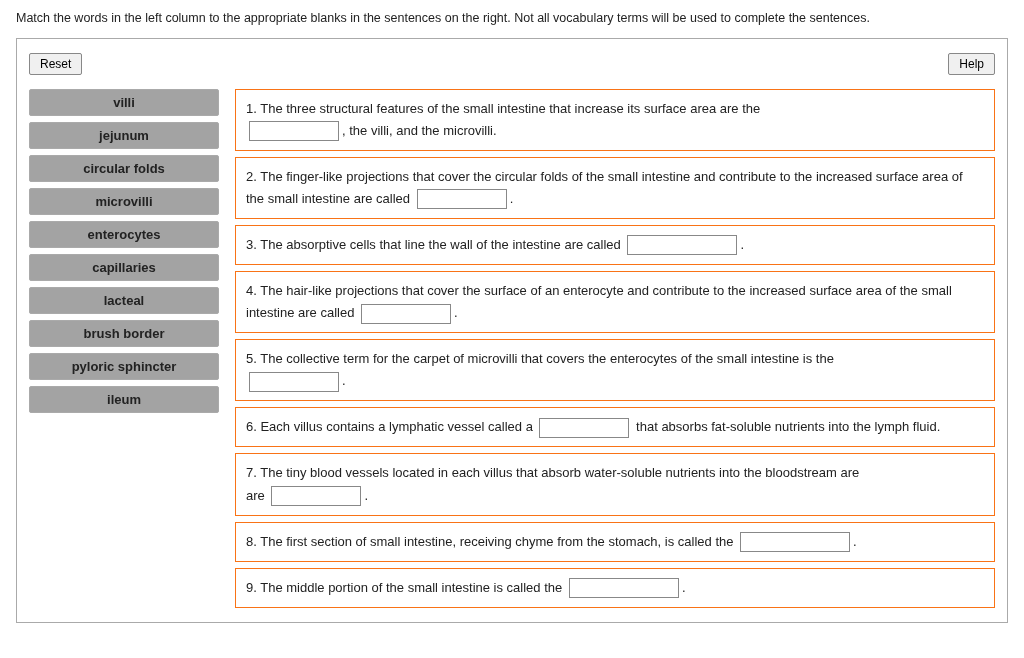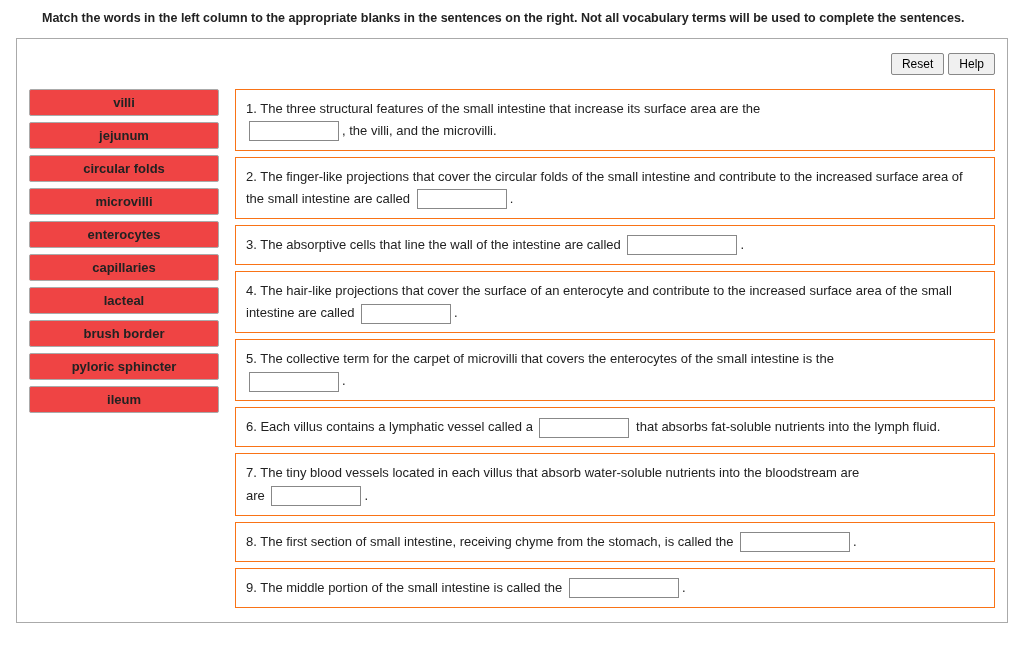--- a/index.html
+++ b/index.html
@@ -7,33 +7,32 @@
       font-family: Arial, sans-serif;
       font-size: 13px;
       background: #fff;
       color: #222;
     }
     .outer {
       padding: 10px 16px 16px 16px;
     }
     .instructions {
       font-size: 12.5px;
-      font-weight: bold;
+      font-weight: normal;
       margin-bottom: 10px;
       line-height: 1.4;
-      margin-left: 26px;
     }
     .main-border {
       border: 1px solid #aaa;
       padding: 14px 12px 14px 12px;
       position: relative;
     }
     .top-bar {
       display: flex;
-      justify-content: flex-end;
+      justify-content: space-between;
       margin-bottom: 14px;
       gap: 4px;
     }
     .btn {
       border: 1px solid #888;
       background: #f0f0f0;
       padding: 3px 10px;
       font-size: 12px;
       cursor: pointer;
       border-radius: 2px;
@@ -43,21 +42,21 @@
       gap: 16px;
     }
     .left-col {
       width: 190px;
       flex-shrink: 0;
       display: flex;
       flex-direction: column;
       gap: 6px;
     }
     .vocab-item {
-      background: #ef4444;
+      background: #a3a3a3;
       border: 1px solid #aaa;
       text-align: center;
       padding: 5px 8px;
       font-size: 13px;
       font-weight: bold;
       cursor: grab;
       border-radius: 2px;
     }
     .right-col {
       flex: 1;

